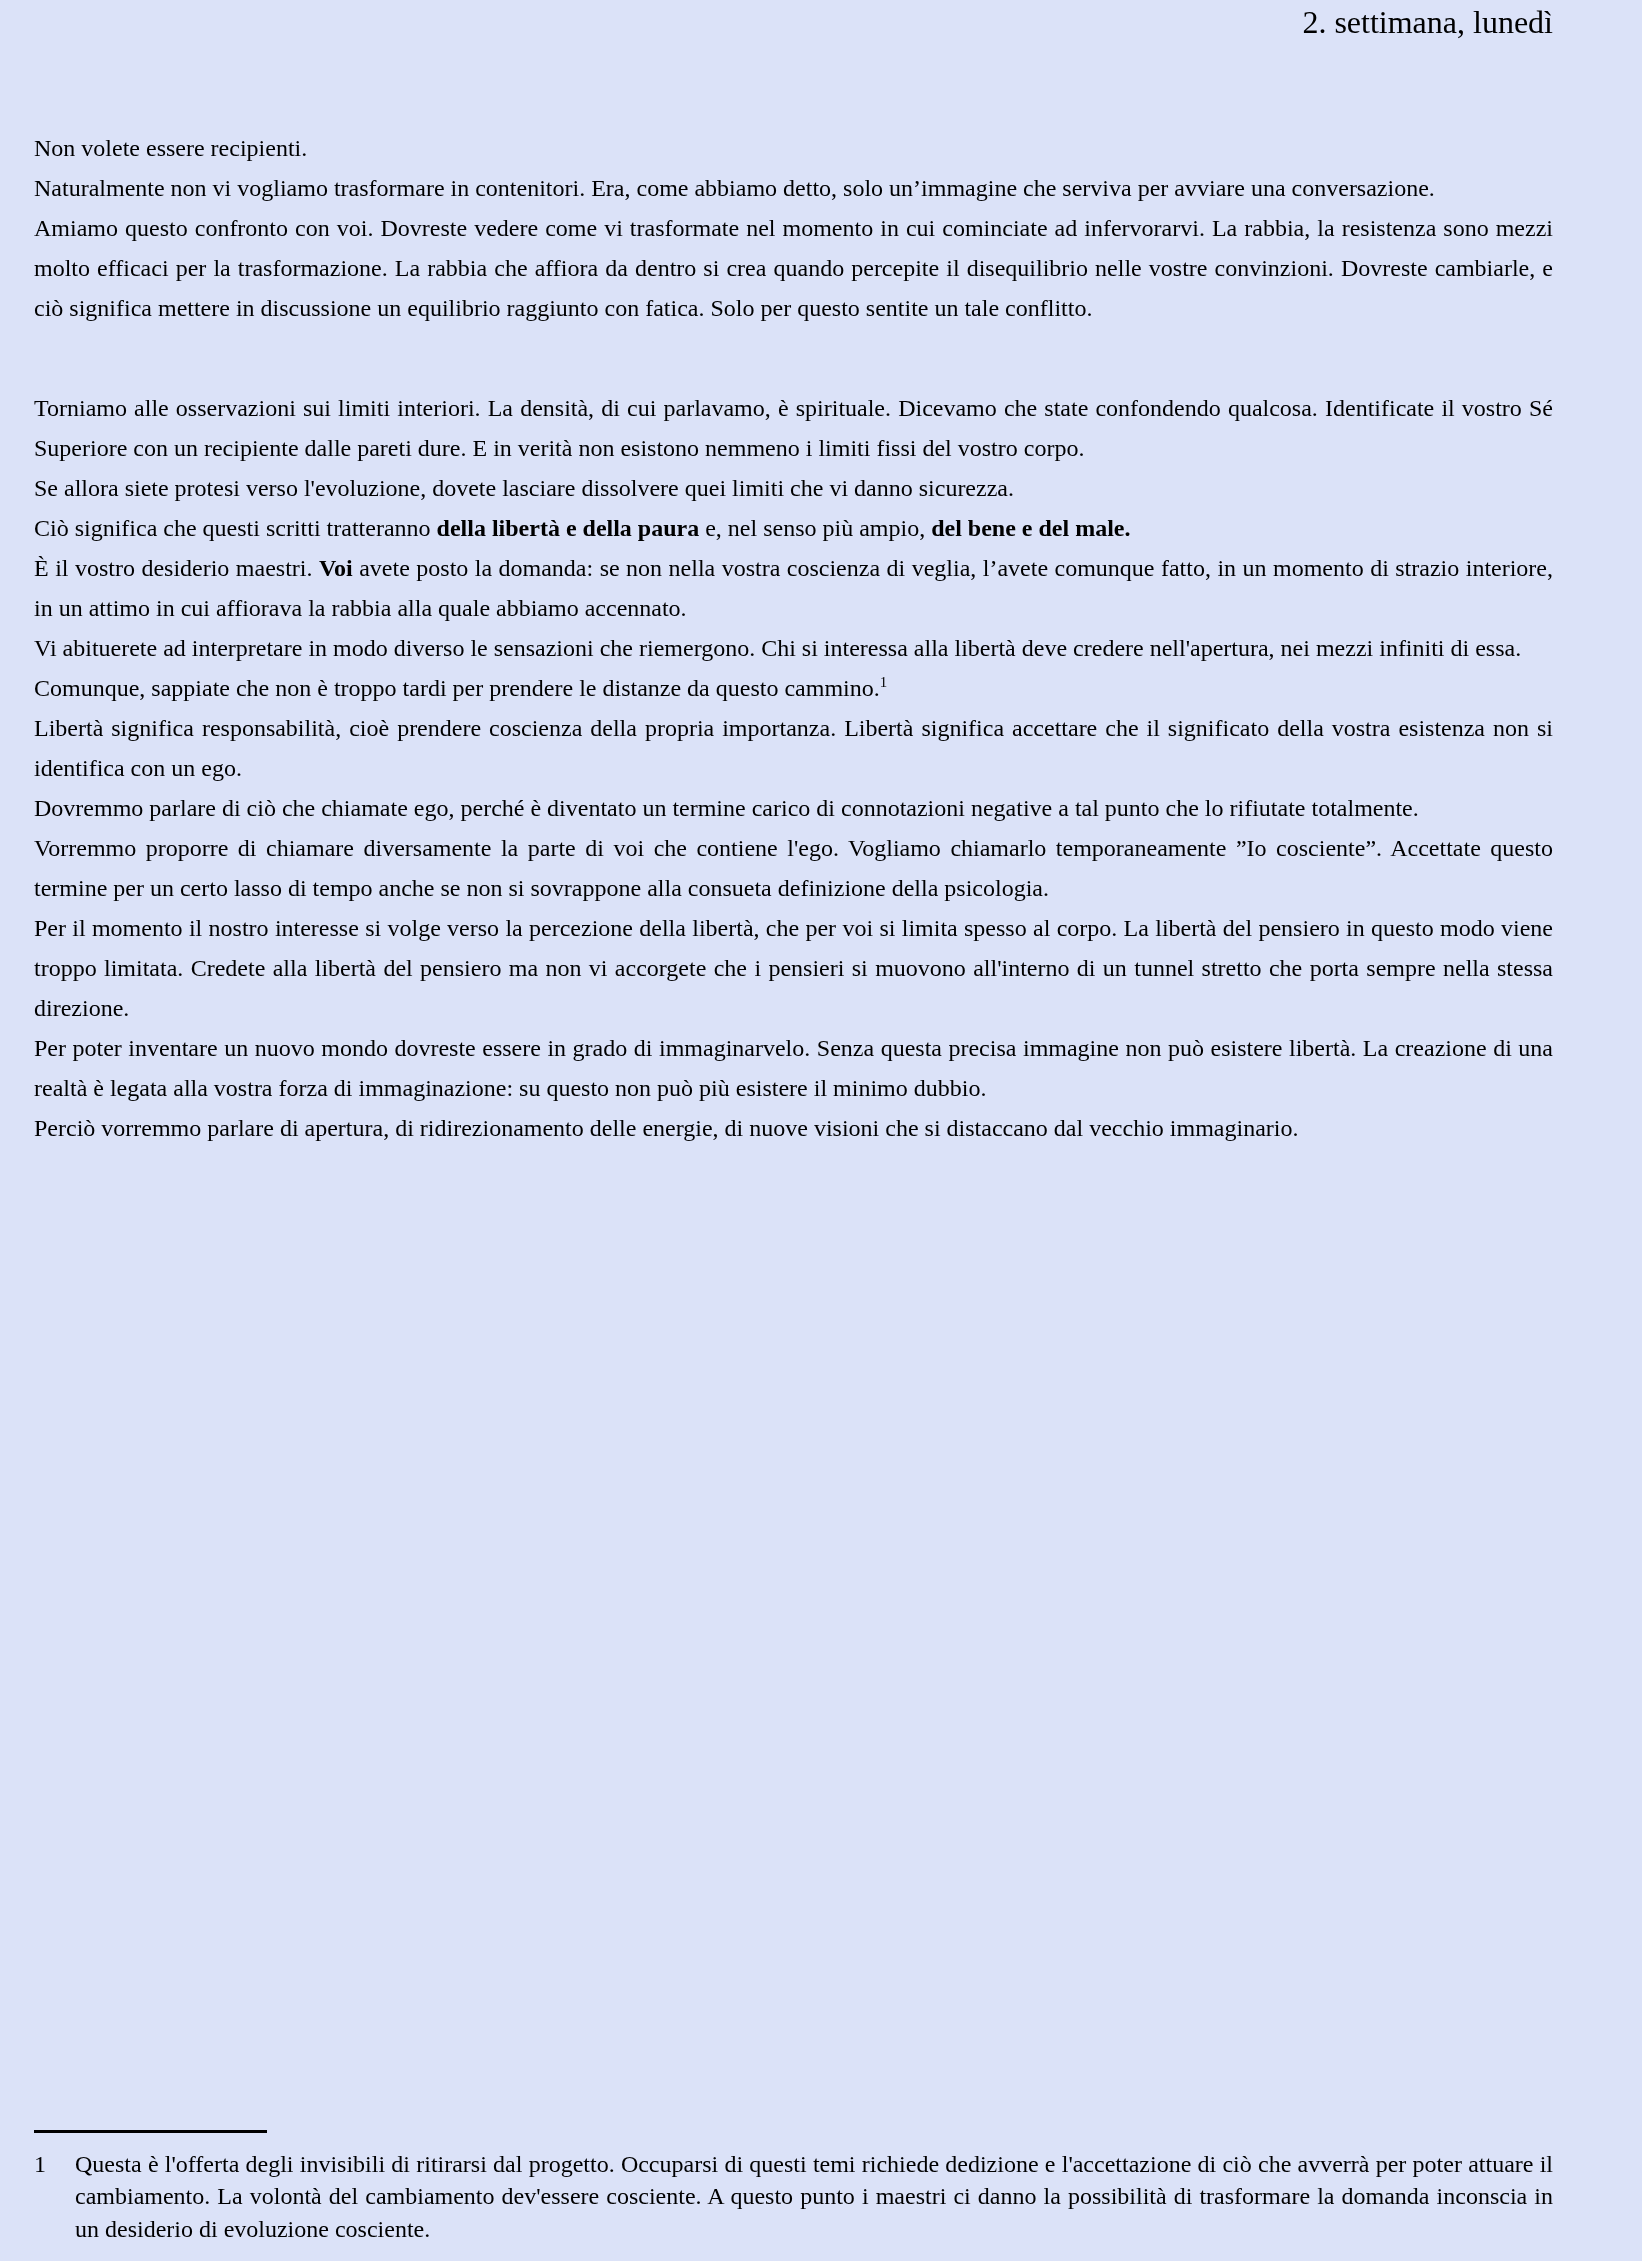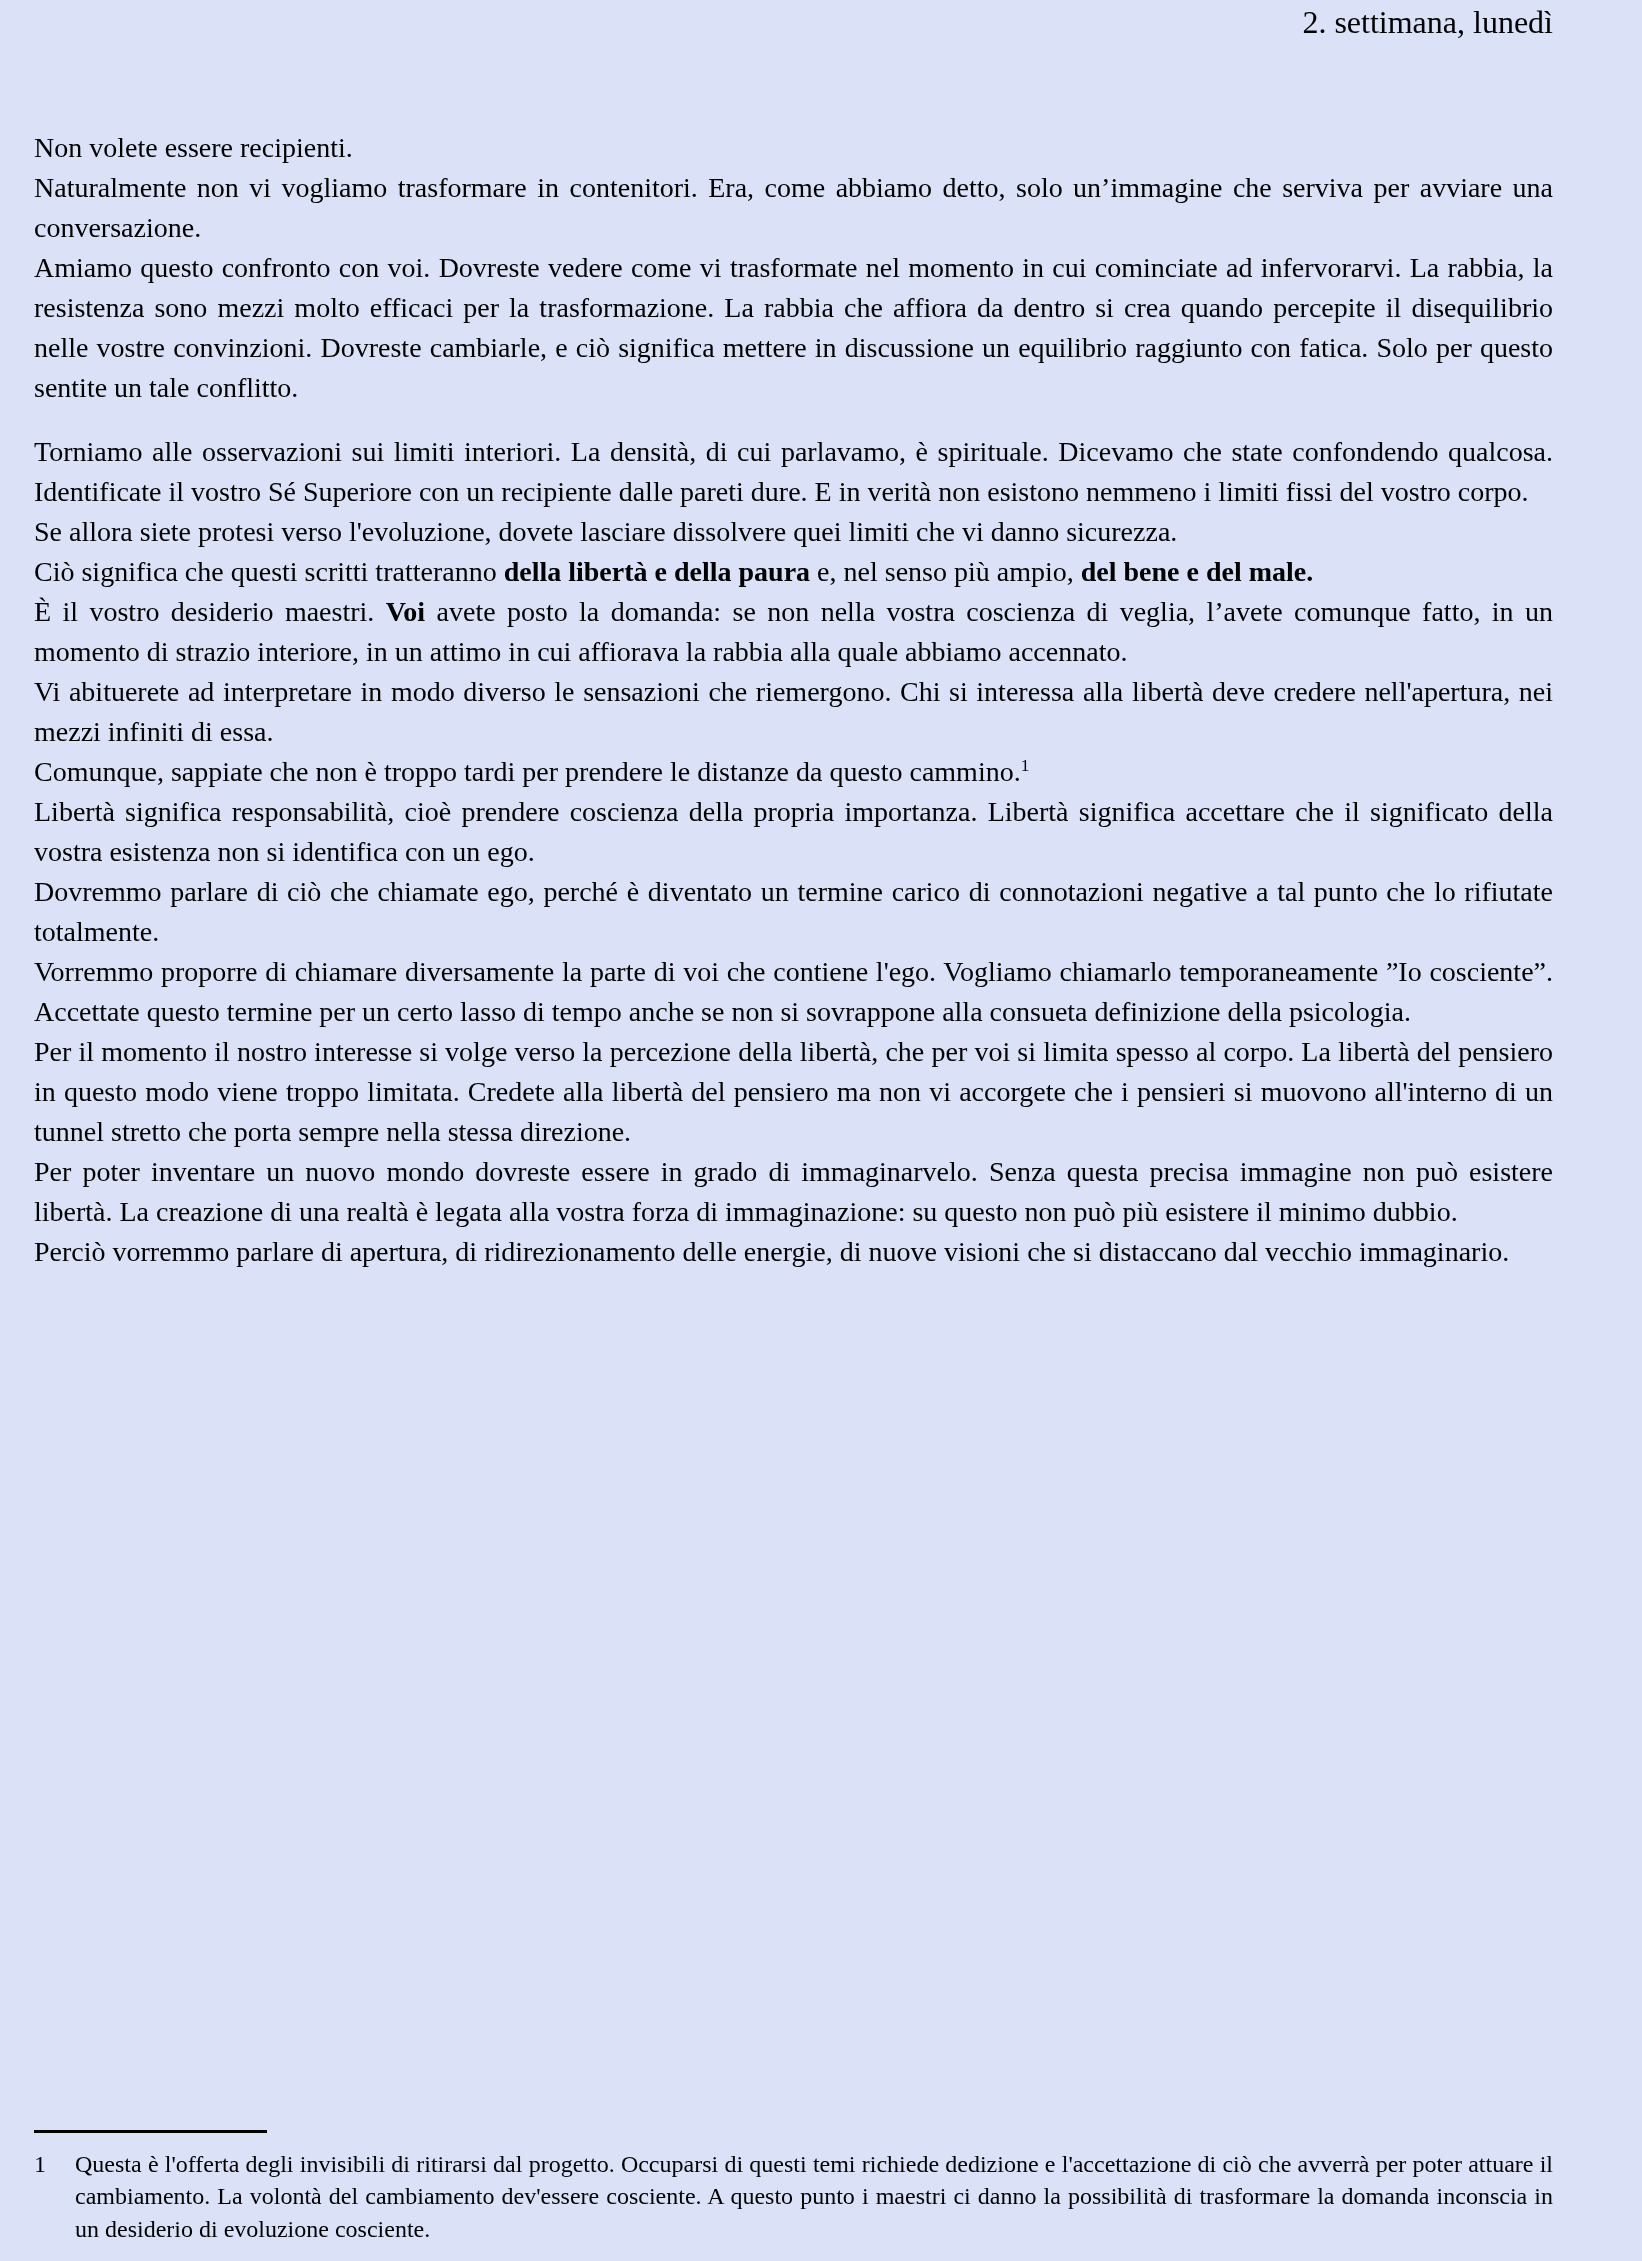--- a/index.html
+++ b/index.html
@@ -20,26 +20,26 @@
     width: 1519px;
     text-align: right;
     font-size: 32px;
     line-height: 34px;
   }
   .body-text {
     position: absolute;
     top: 128px;
     left: 34px;
     width: 1519px;
-    font-size: 28px;
+    font-size: 24px;
     line-height: 40px;
     text-align: justify;
   }
   .body-text p { margin: 0; }
-  .body-text p.space-before { margin-top: 24px; }
+  .body-text p.space-before { margin-top: 60px; }
   .body-text b { font-weight: bold; }
   sup.fn-ref {
     font-size: 0.62em;
     vertical-align: super;
     line-height: 0;
   }
   .footnote-area {
     position: absolute;
     left: 34px;
     top: 2130px;

